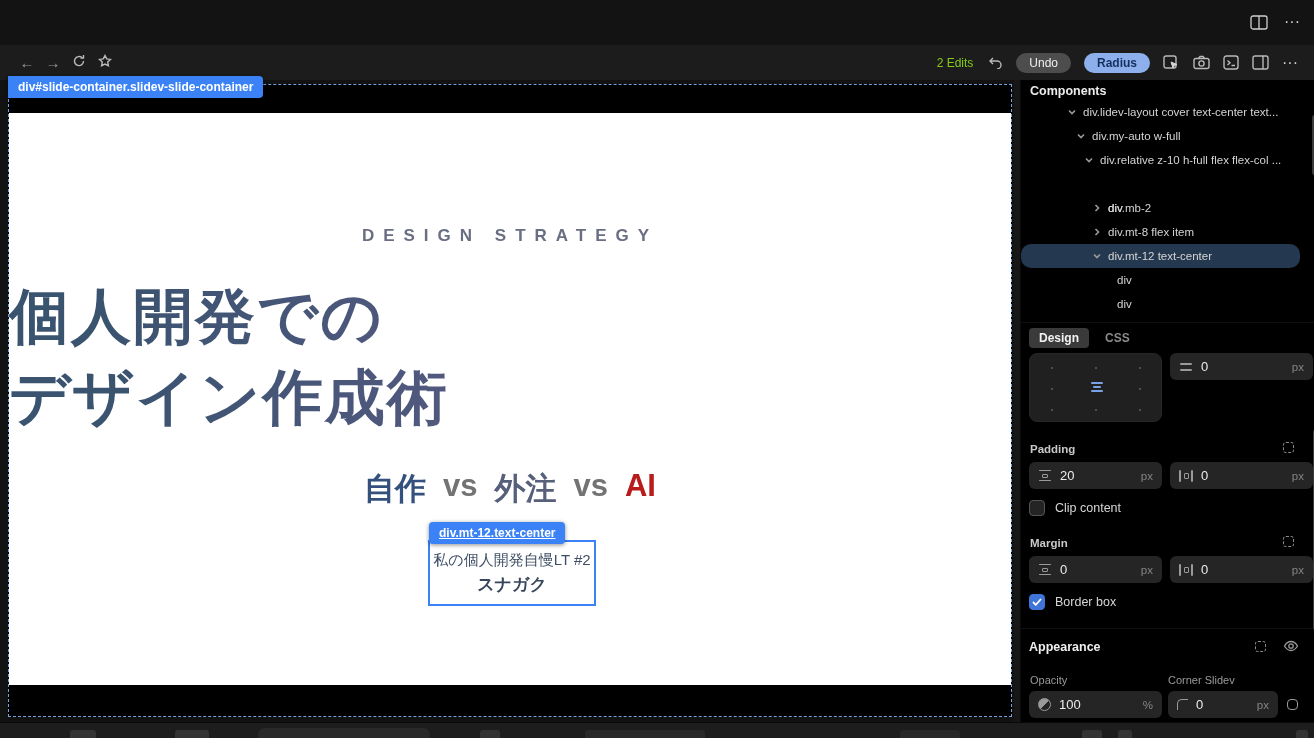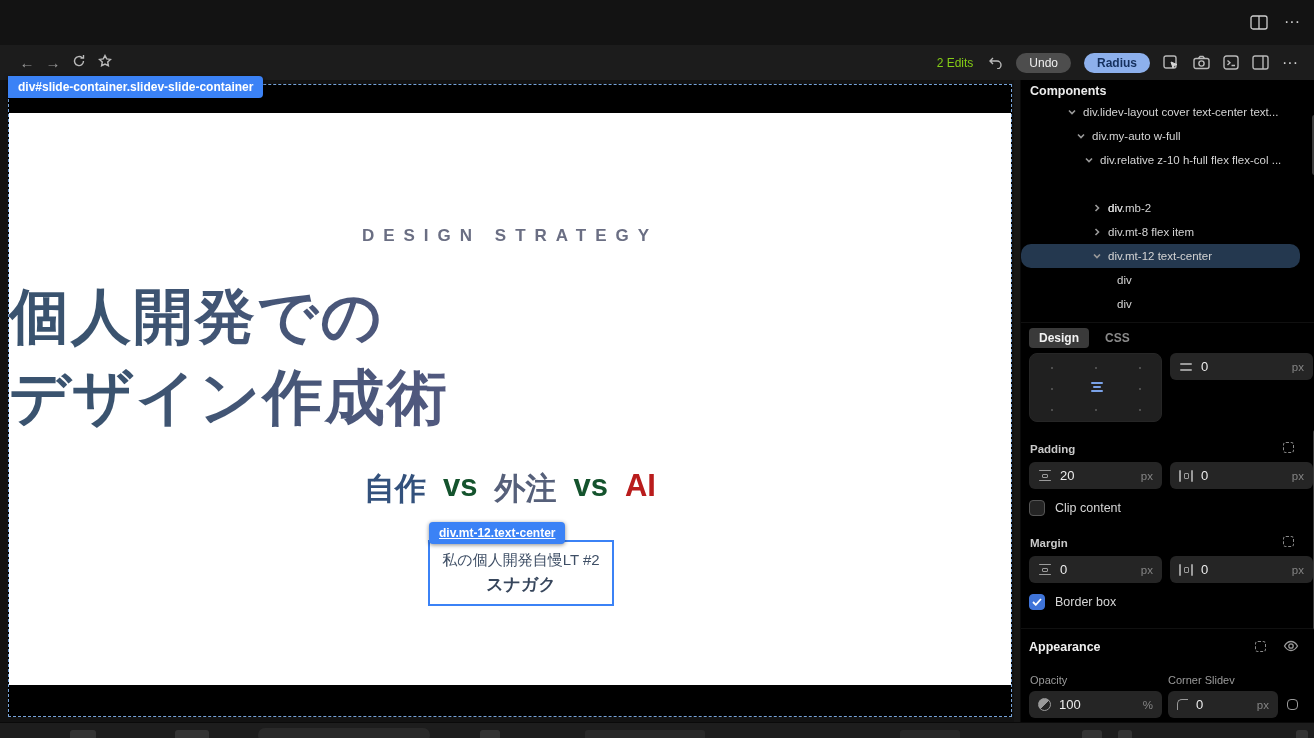--- a/index.html
+++ b/index.html
@@ -37,29 +37,29 @@
     border:1px dashed #76a3d9; }
   #slide { position:absolute; left:0; top:28px; width:1002px; height:572px; background:#ffffff; }
   #eyebrow { position:absolute; left:0; top:113px; width:100%; text-align:center;
     font-size:17px; font-weight:600; letter-spacing:9px; color:#6a6e83; }
   #slide-title { position:absolute; left:0; top:145px; width:100%; text-align:left;
     font-size:60px; line-height:81px; font-weight:700; letter-spacing:2px;
     background:linear-gradient(90deg,#3a536f 10%,#756197 95%);
     -webkit-background-clip:text; background-clip:text; color:transparent;margin-top:18px; }
   #subtitle { position:absolute; left:0; top:355px; width:100%; display:flex; justify-content:center;
     gap:17px; font-size:31px; font-weight:800; }
-  .sub-a { color:#33517c; } .sub-vs { color:#14532d; font-weight:700;text-align:right; }
+  .sub-a { color:#33517c; } .sub-vs { color:#737373; font-weight:700;text-align:right; }
   .sub-b { color:#56607a; } .sub-c { color:#b91c1c; }
 
   
   .el-tooltip { position:absolute; background:#3b82f6; color:#fff; font-size:12px; font-weight:700;
     padding:4px 10px; border-radius:4px; white-space:nowrap; box-shadow:0 1px 4px rgba(0,0,0,.45); z-index:6; }
   #tooltip-container { left:8px; top:-4px; border-radius:0 4px 4px 0; }
   #tooltip-selected { left:420px; top:409px;text-decoration:underline; }
-  #selected-box { position:absolute; left:419px; top:427px; width:186px; height:66px;
+  #selected-box { position:absolute; left:419px; top:427px; width:168px; height:66px;
     border:2px solid #3b82f6; background:#fff; display:flex; flex-direction:column;
     align-items:center; justify-content:center; overflow:hidden; z-index:5; }
   #box-line1 { font-size:15px; color:#3f4f66; white-space:nowrap; }
   #box-line2 { font-size:17px; font-weight:800; color:#37465c; margin-top:3px; }
 
   
   #bottom-strip { position:absolute; left:0; top:722px; width:1314px; height:16px; background:#1d1d1d;
     border-top:1px solid #0a0a0a; overflow:hidden; }
   .bm { position:absolute; top:7px; height:10px; background:#3a3a3a; border-radius:3px; opacity:.8; }
 

